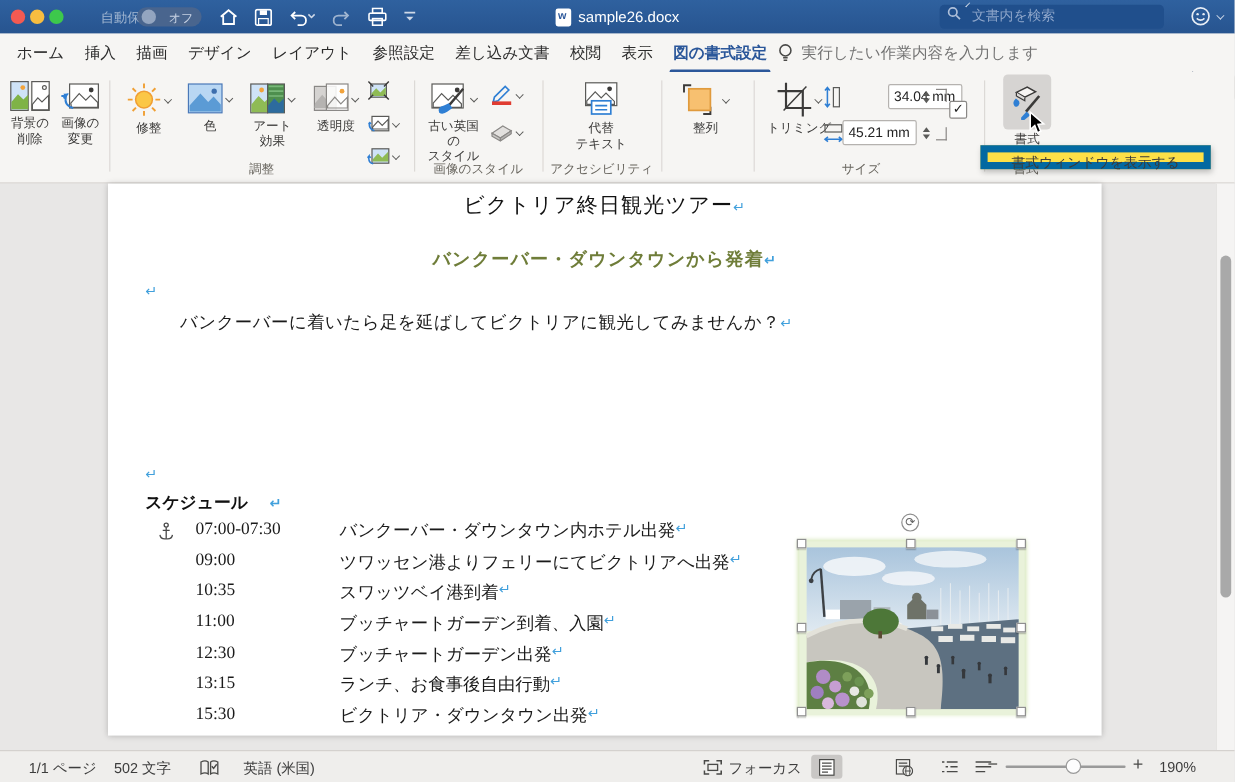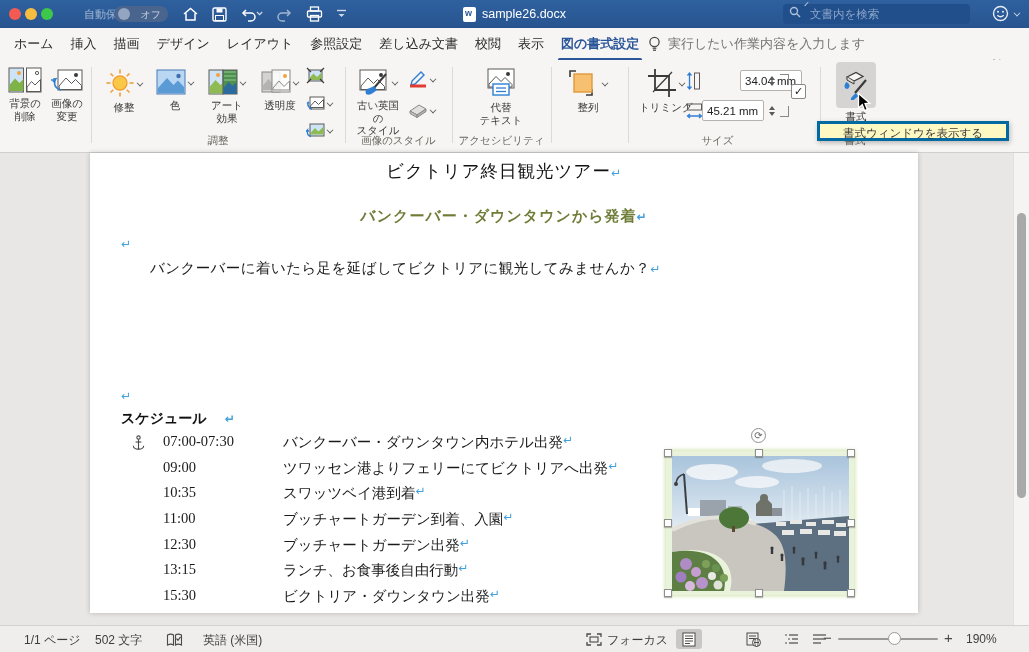--- a/index.html
+++ b/index.html
@@ -48,21 +48,21 @@
   .rbtn { position:absolute; display:flex; flex-direction:column; align-items:center; font-size:10.5px; color:#3b3a39; line-height:1.2; text-align:center; }
   .rbtn .lbl { margin-top:3px; }
   .iconrow { display:flex; align-items:center; }
   .numfield { position:absolute; width:62px; height:21px; border:1px solid #b5b2af; background:#fff; border-radius:2px; font-size:11.5px; color:#222; text-align:left; padding:0 4px; font-family:"Liberation Sans",sans-serif; }
   .spinner { position:absolute; width:12px; height:21px; display:flex; flex-direction:column; align-items:center; justify-content:center; gap:2px; }
   .spin-up, .spin-down { width:0; height:0; border-left:3.5px solid transparent; border-right:3.5px solid transparent; }
   .spin-up { border-bottom:4px solid #5a5a58; }
   .spin-down { border-top:4px solid #5a5a58; }
   .fmtpane-btn { position:absolute; left:836px; top:2px; width:40px; height:46px; background:#d6d4d2; border-radius:4px; display:flex; align-items:center; justify-content:center; }
   .fmtpane-lbl { position:absolute; left:820px; top:50px; width:72px; text-align:center; font-size:10.5px; color:#3b3a39; line-height:1.2; }
-  .tooltip { position:absolute; left:817px; top:61px; width:192px; height:20px; background:#fef9c3; border:3px solid #0369a1; box-shadow:1px 2px 5px rgba(0,0,0,.25); font-size:11.5px; color:#3b3a39; text-align:center; line-height:18px; z-index:6; }
+  .tooltip { position:absolute; left:817px; top:61px; width:192px; height:20px; background:#fde047; border:6px solid #0369a1; box-shadow:1px 2px 5px rgba(0,0,0,.25); font-size:11.5px; color:#3b3a39; text-align:center; line-height:18px; z-index:6; }
   .lockbox { position:absolute; left:791px; top:24px; width:15px; height:15px; background:#fff; border:1px solid #8a8886; border-radius:2px; font-size:11px; line-height:13px; text-align:center; color:#222; }
   .bracket { position:absolute; width:9px; height:11px; border-right:1px solid #8a8886; }
   .bracket.tp { border-top:1px solid #8a8886; }
   .bracket.bt { border-bottom:1px solid #8a8886; }
 
   
   .docarea { position:absolute; left:0; top:153px; width:1029px; height:472px; background:#e8e7e6; }
   .page { position:absolute; left:90px; top:0; width:828px; height:460px; background:#fff; box-shadow:0 0 5px rgba(0,0,0,.22); overflow:hidden; }
   .serif { font-family:"Liberation Serif","DejaVu Serif",serif; }
   .pilcrow { color:#41a0dc; font-size:12px; font-family:"DejaVu Sans",sans-serif; }

